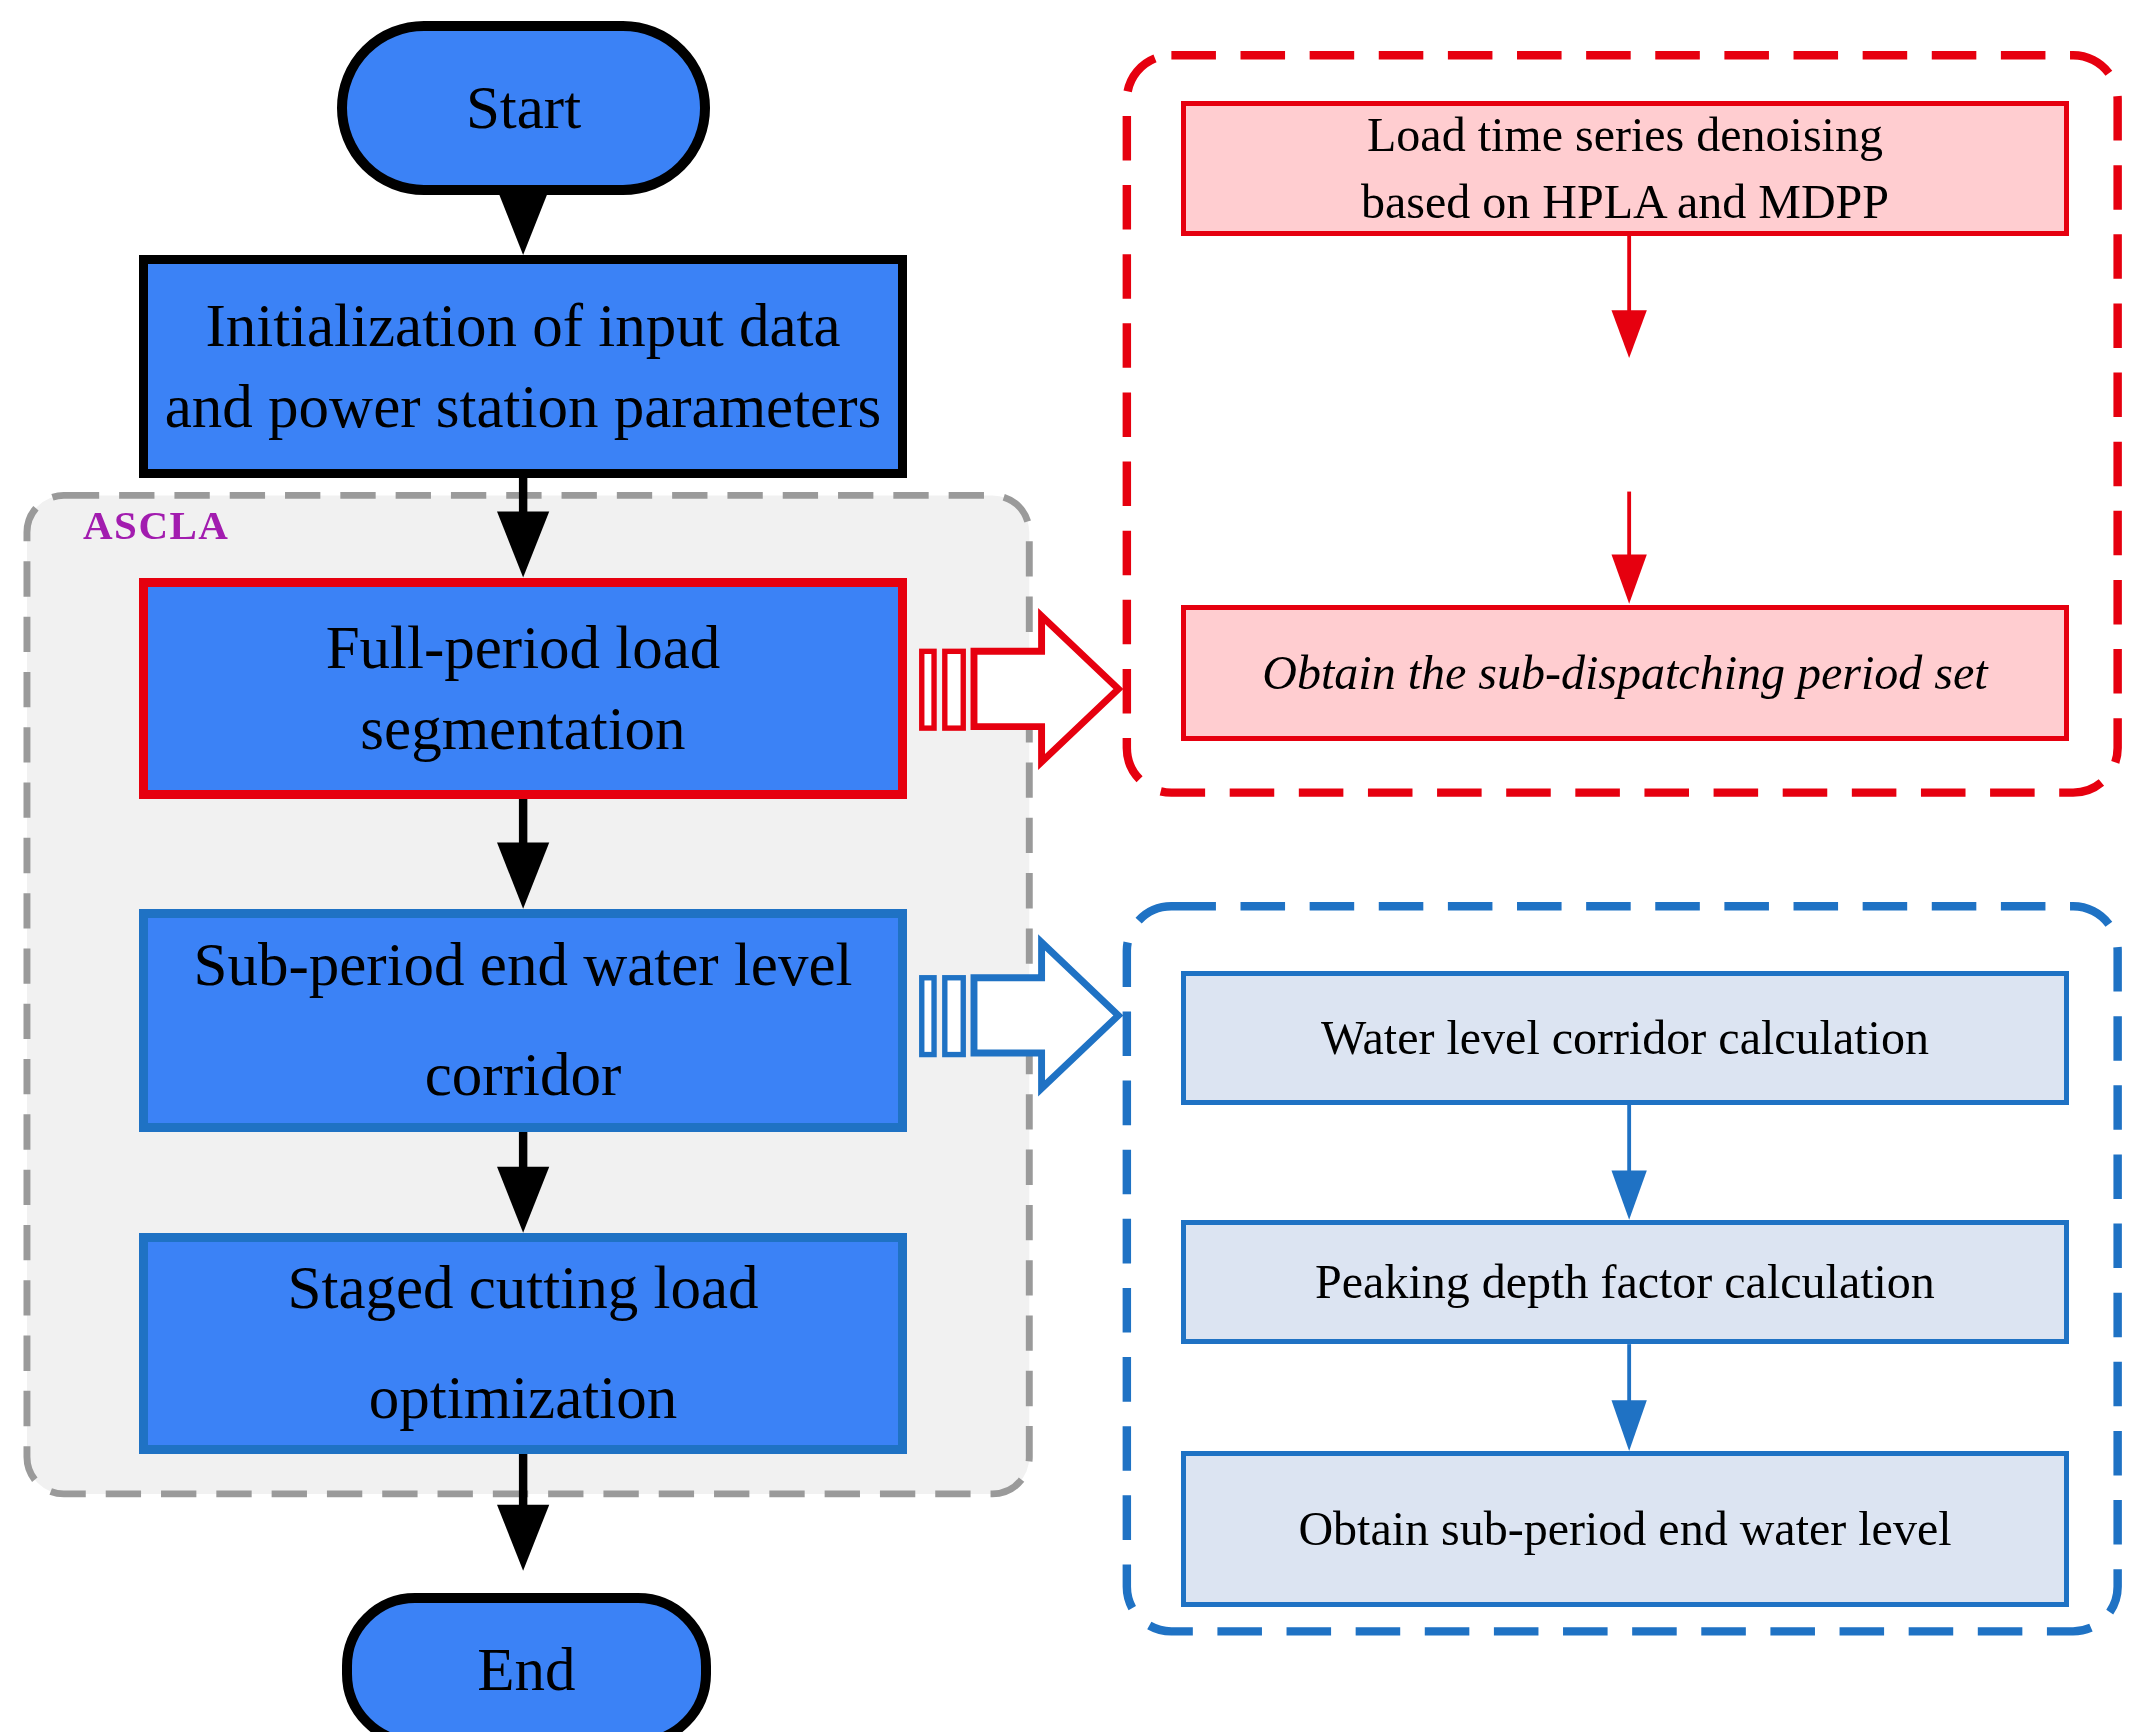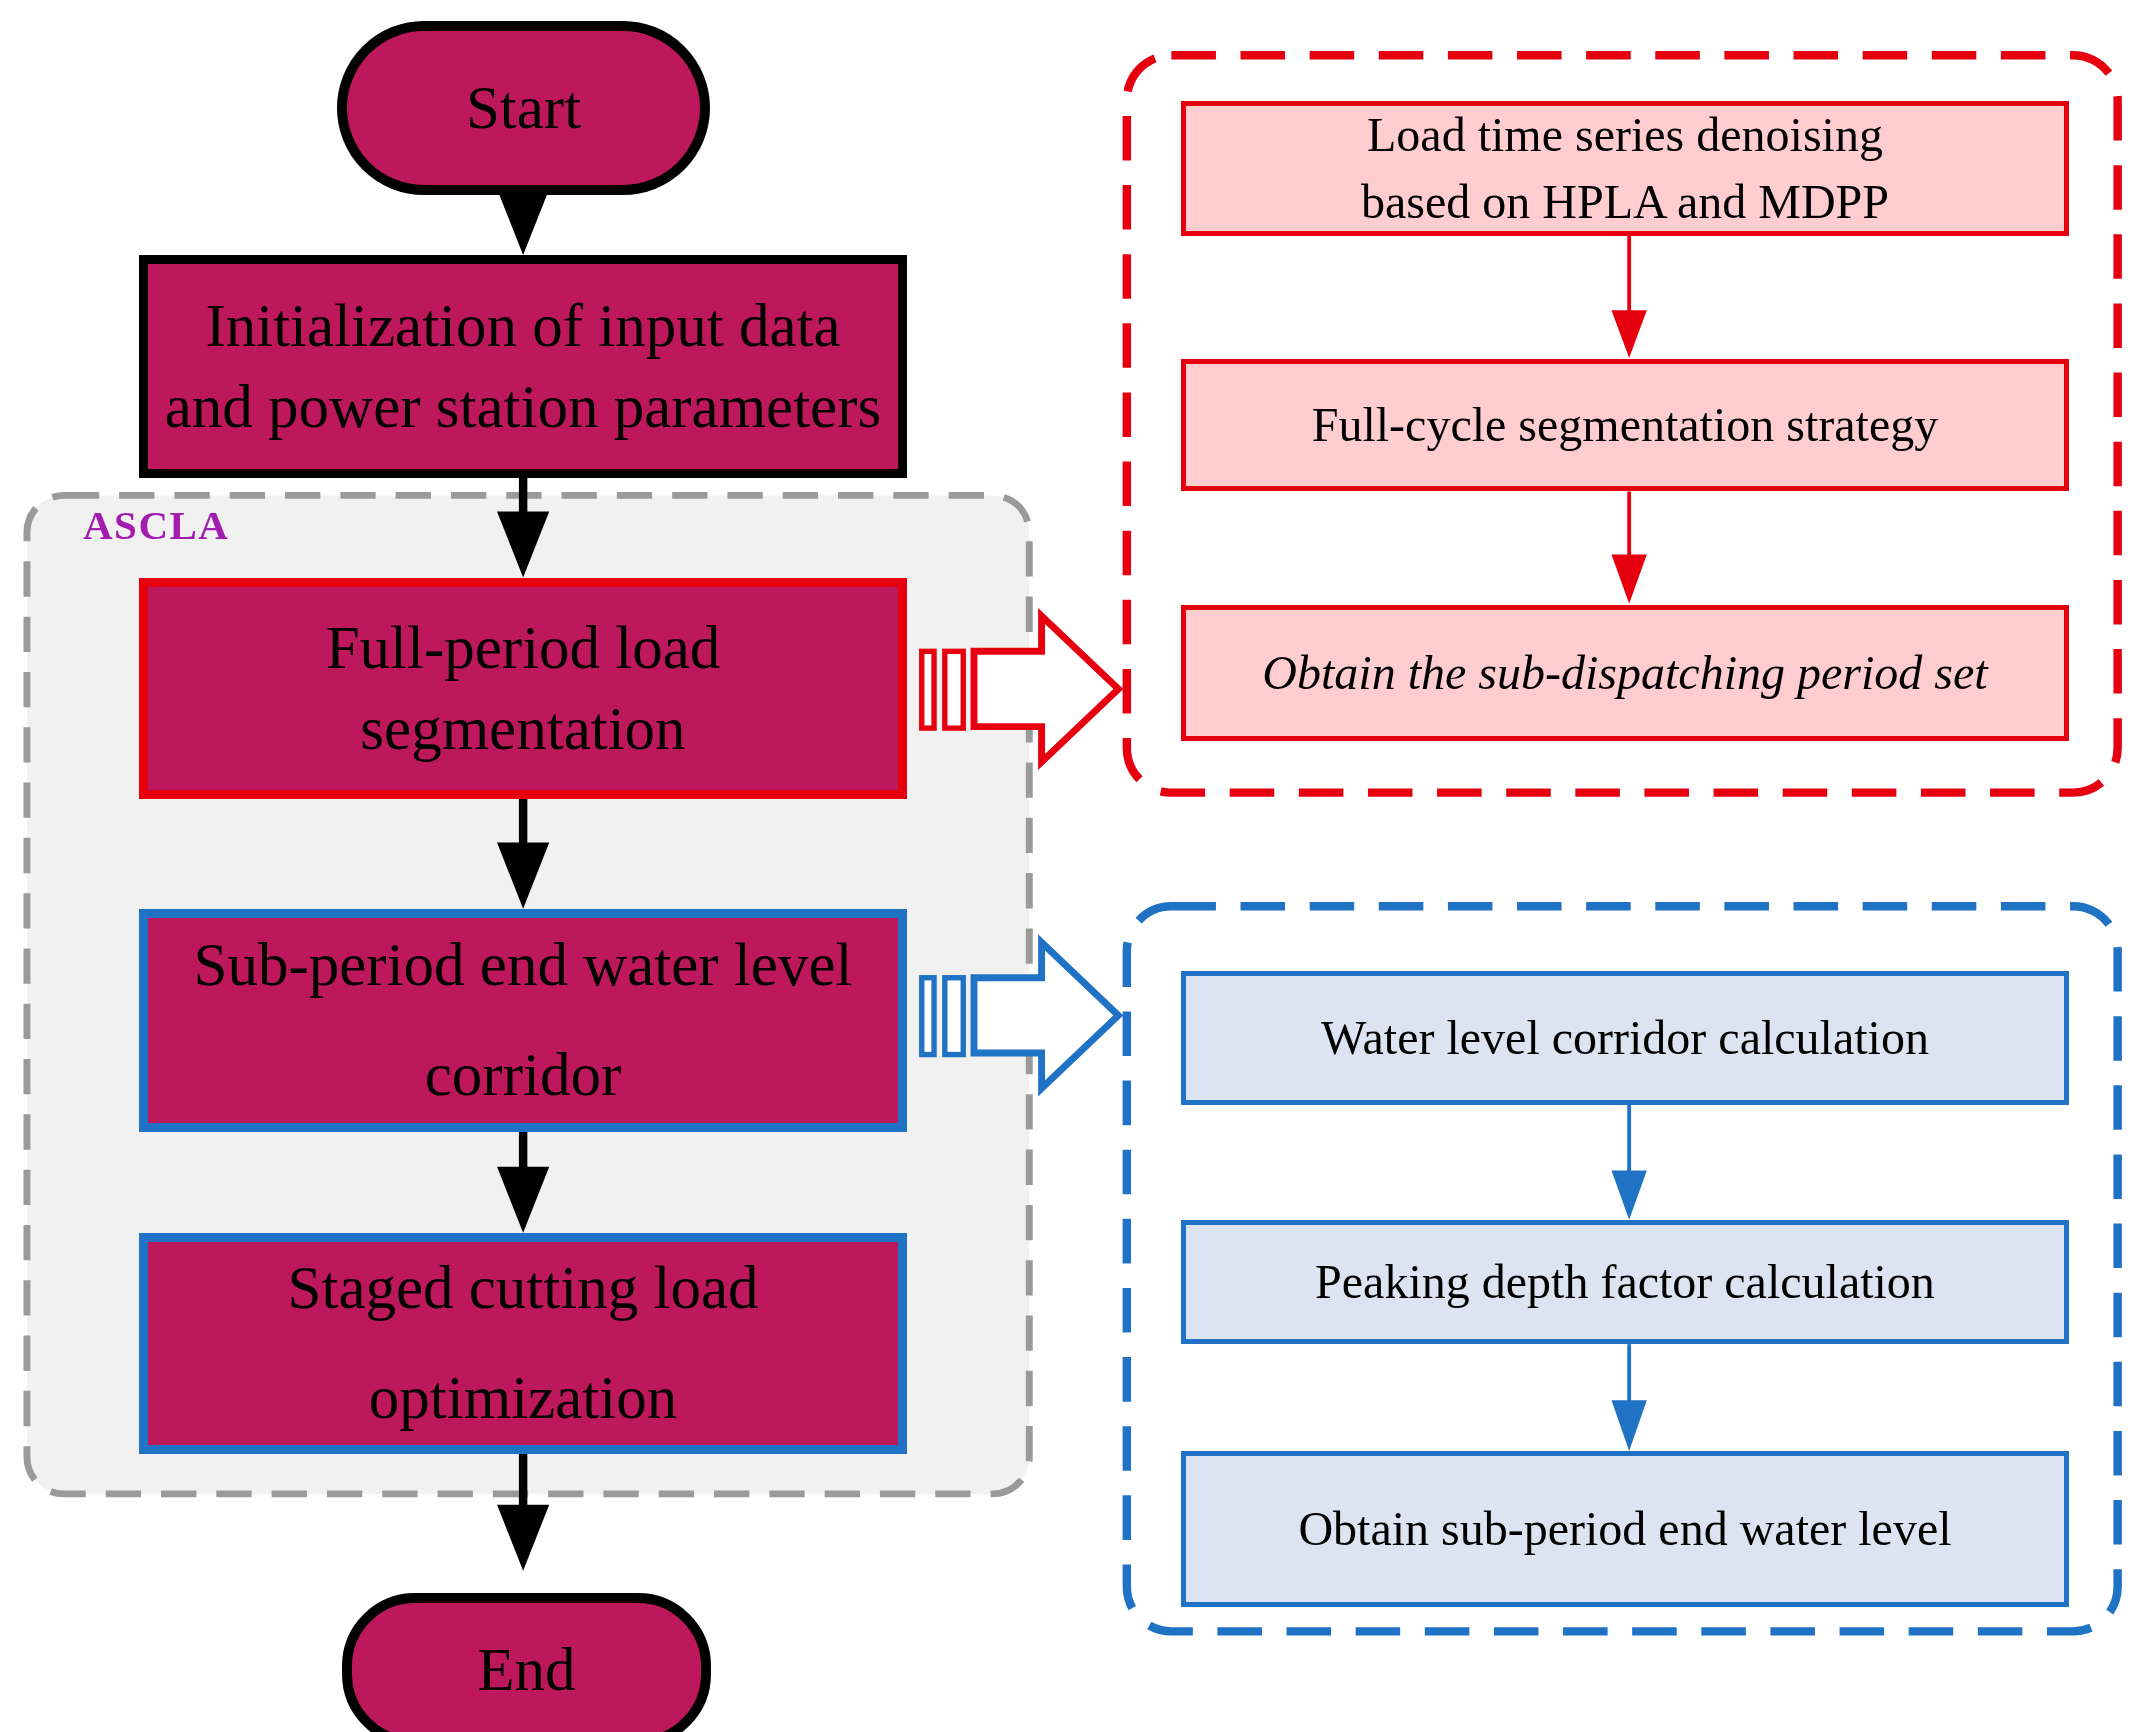--- a/index.html
+++ b/index.html
@@ -9,21 +9,21 @@
     background:#ffffff;
     font-family:"Liberation Serif","DejaVu Serif",serif;
     color:#000;
     overflow:hidden;
   }
   svg.layer{position:absolute;left:0;top:0;width:2140px;height:1732px;}
   .node{
     position:absolute;
     display:flex;flex-direction:column;align-items:center;justify-content:center;
     text-align:center;
-    background:#be185d;
+    background:#3b82f6;
     box-sizing:border-box;
   }
   .terminal{
     border:10px solid #000;
     border-radius:88px;
     font-size:61px;
   }
   .proc{font-size:61px;line-height:1.32;}
   .proc-black{border:9.2px solid #000;}
   .proc-red{border:9.2px solid #e6000f;}
@@ -138,23 +138,20 @@
 
   <div class="node terminal" style="left:342px;top:1571px;width:369px;height:154px;border-radius:73px;margin-top:22px;">
     <span class="line">End</span>
   </div>
 
   <div class="node rp-box" style="left:1181px;top:101px;width:888px;height:135px;">
     <span class="line">Load time series denoising</span>
     <span class="line">based on HPLA and MDPP</span>
   </div>
 
-  <div class="node rp-box" style="left:1181px;top:359px;width:888px;height:132px;">
-    <span class="line">Full-cycle segmentation strategy</span>
-  </div>
 
   <div class="node rp-box" style="left:1181px;top:605px;width:888px;height:136px;font-style:italic;">
     <span class="line">Obtain the sub-dispatching period set</span>
   </div>
 
   <div class="node bp-box" style="left:1181px;top:962px;width:888px;height:134px;margin-top:9px;">
     <span class="line">Water level corridor calculation</span>
   </div>
 
   <div class="node bp-box" style="left:1181px;top:1220px;width:888px;height:124px;">

